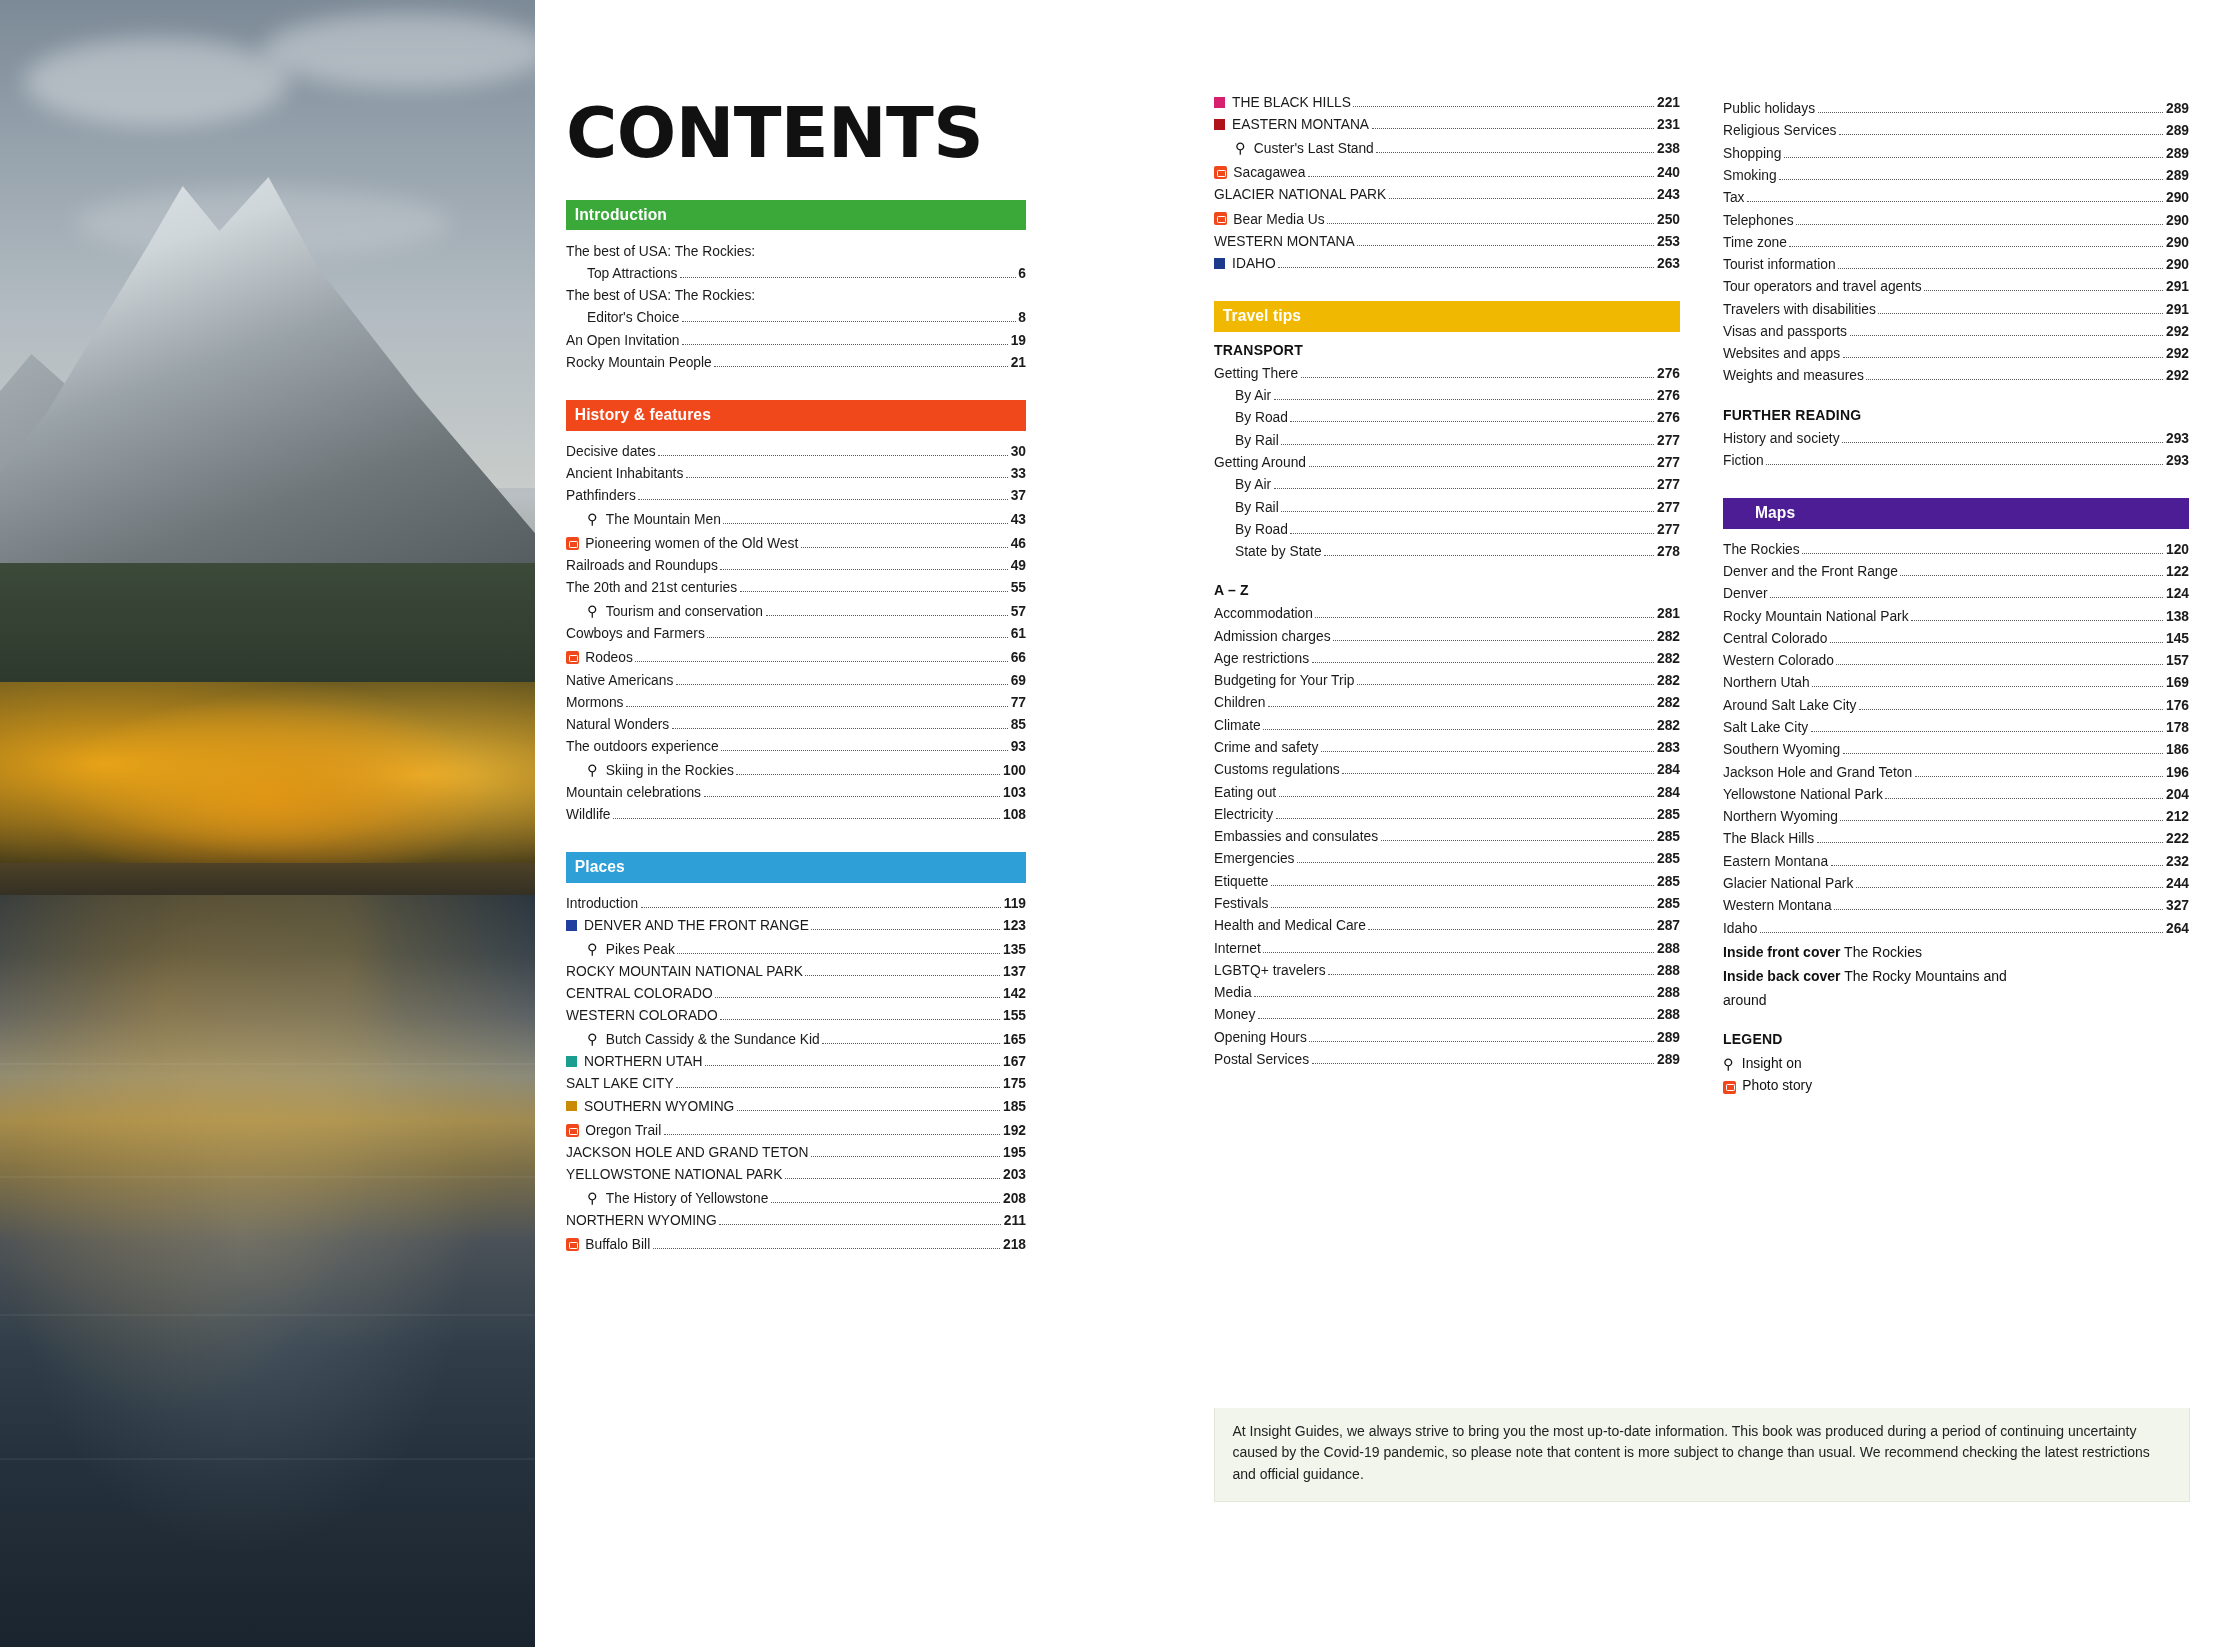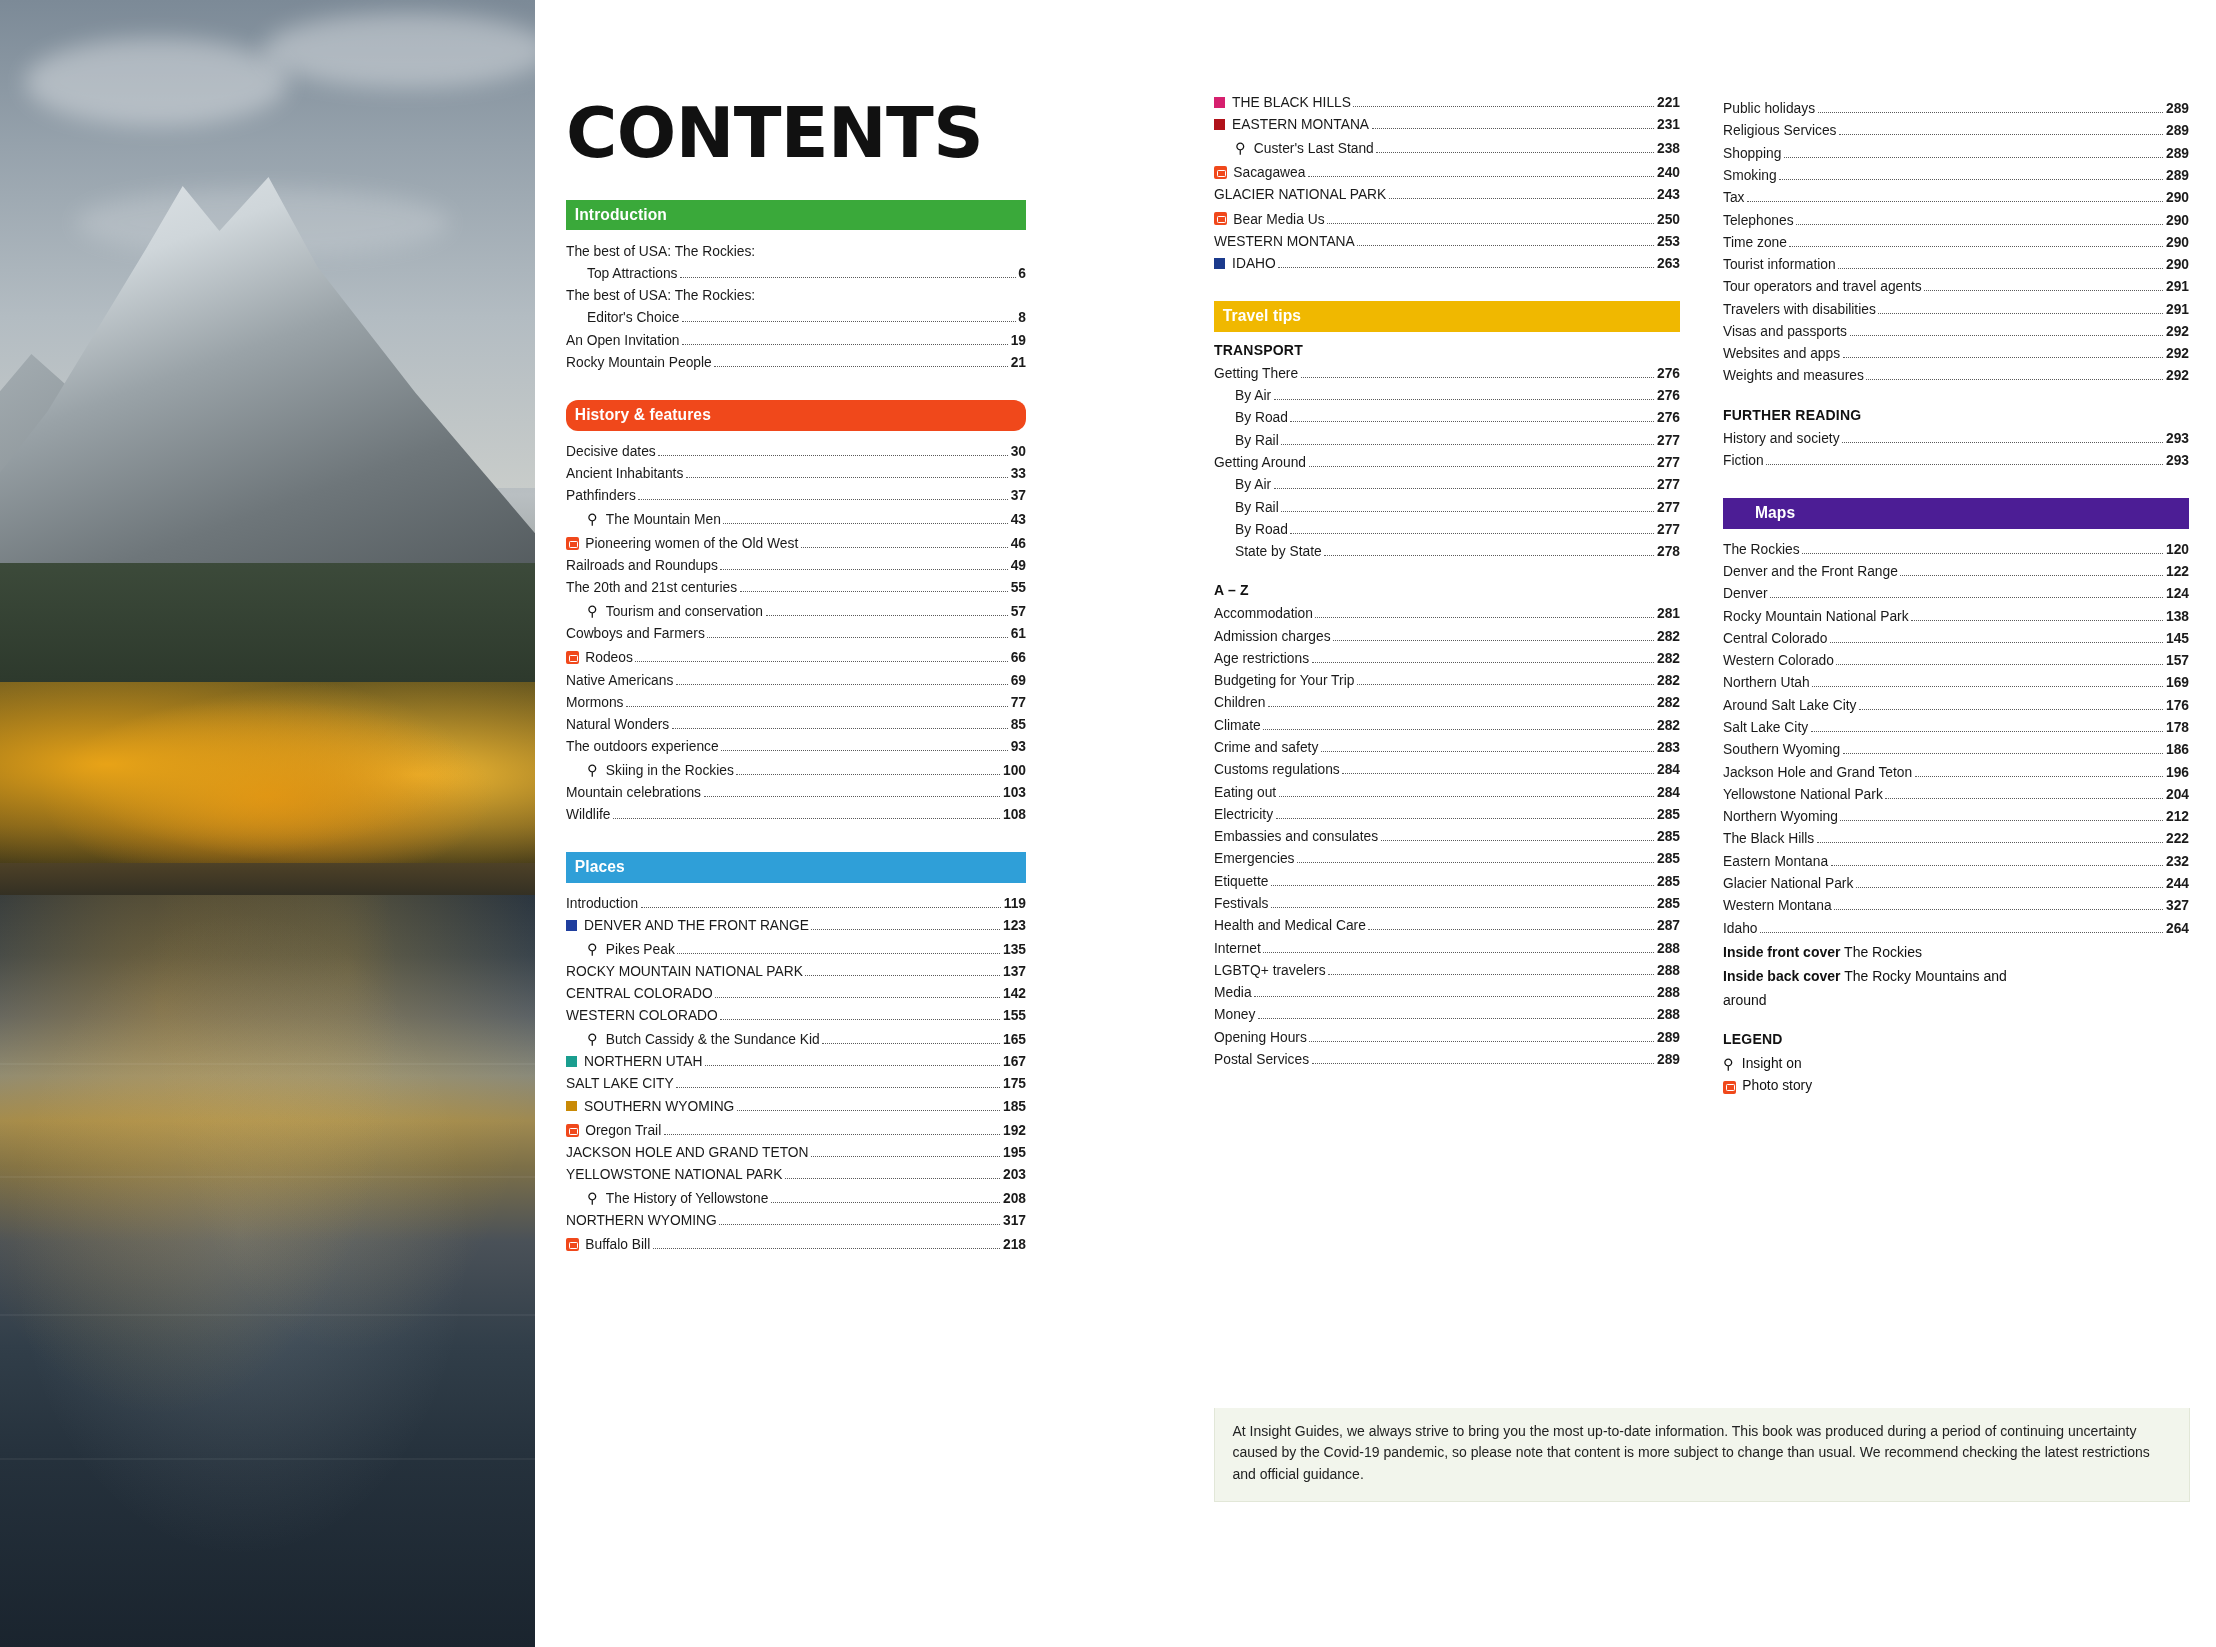--- a/index.html
+++ b/index.html
@@ -75,21 +75,21 @@
     color:#111;
   }
 
   .section-bar {
     color:#fff; font-weight:700; font-size:15.6px;
     padding: 5.6px 8.8px 6.9px 8.8px;
     margin-top: 26px; margin-bottom: 10px;
     letter-spacing:0.1px;
   }
   .bar-green { background:#3aa93a; }
-  .bar-orange { background:#f0481b;border-radius:12px; }
+  .bar-orange { background:#f0481b; }
   .bar-blue { background:#2f9fd8; }
   .bar-yellow { background:#f0b800; }
   .bar-purple { background:#4c1d95;padding-left:32px; }
 
   .entry {
     display:flex; align-items:baseline;
     line-height: 1.0;
     padding: 4.1px 0;
     font-size: 13.8px;
     color:#1a1a1a;
@@ -358,21 +358,21 @@
         <span class="pg">203</span>
       </div>
       <div class="entry indent1">
         <span class="label"><span class="ico-insight">⚲</span><span>The History of Yellowstone</span></span>
         <span class="dots"></span>
         <span class="pg">208</span>
       </div>
       <div class="entry">
         <span class="label"><span>NORTHERN WYOMING</span></span>
         <span class="dots"></span>
-        <span class="pg">317</span>
+        <span class="pg">211</span>
       </div>
       <div class="entry">
         <span class="label"><span class="ico-photo"></span><span>Buffalo Bill</span></span>
         <span class="dots"></span>
         <span class="pg">218</span>
       </div>
     </div>
 </div>
 
 <div class="col" id="col2">

